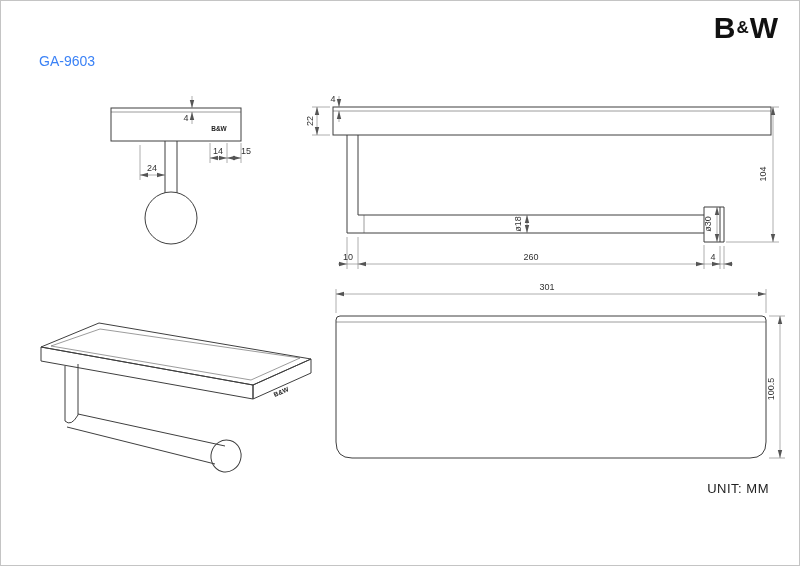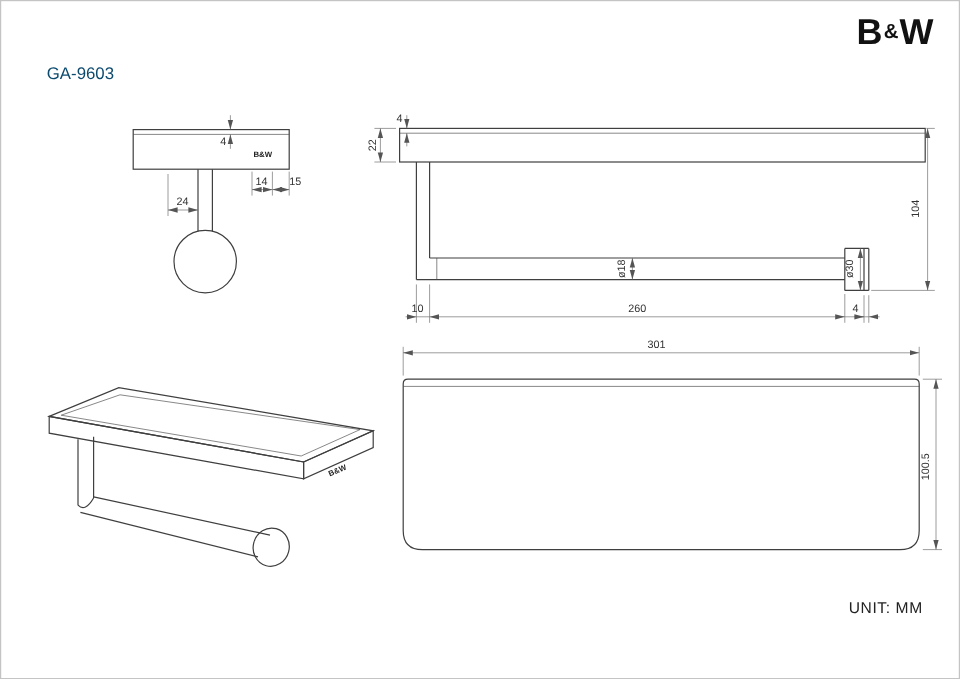--- a/index.html
+++ b/index.html
@@ -1,21 +1,21 @@
 <!DOCTYPE html>
 <html><head>
 <meta charset="utf-8">
 <style>
   html,body{margin:0;padding:0;background:#fff;}
   .page{position:relative;width:800px;height:566px;background:#ffffff;border:1px solid #c4c4c4;box-sizing:border-box;overflow:hidden;font-family:"Liberation Sans",sans-serif;}
-  .model{position:absolute;left:38px;top:52px;font-size:14px;color:#0c4a6e;}
+  .model{position:absolute;left:38px;top:52px;font-size:14px;color:#3b82f6;}
   .brand{position:absolute;top:10px;right:20px;font-weight:700;color:#111;letter-spacing:1px;}
   .brand .big{font-size:30px;}
   .brand .amp{font-size:17px;vertical-align:5px;}
-  .unit{position:absolute;right:30px;top:498px;font-size:13px;color:#222;letter-spacing:.5px;}
+  .unit{position:absolute;right:30px;top:480px;font-size:13px;color:#222;letter-spacing:.5px;}
   svg{position:absolute;left:0;top:0;}
   .ol{stroke:#3f3f3f;stroke-width:1;fill:none;}
   .thin{stroke:#4a4a4a;stroke-width:.55;fill:none;}
   .dim{stroke:#6a6a6a;stroke-width:.55;fill:none;}
   .dtxt{font-family:"Liberation Sans",sans-serif;font-size:9px;fill:#333;}
   .ltxt{font-family:"Liberation Sans",sans-serif;font-size:6.5px;font-weight:700;fill:#222;}
 </style>
 </head>
 <body>
 

